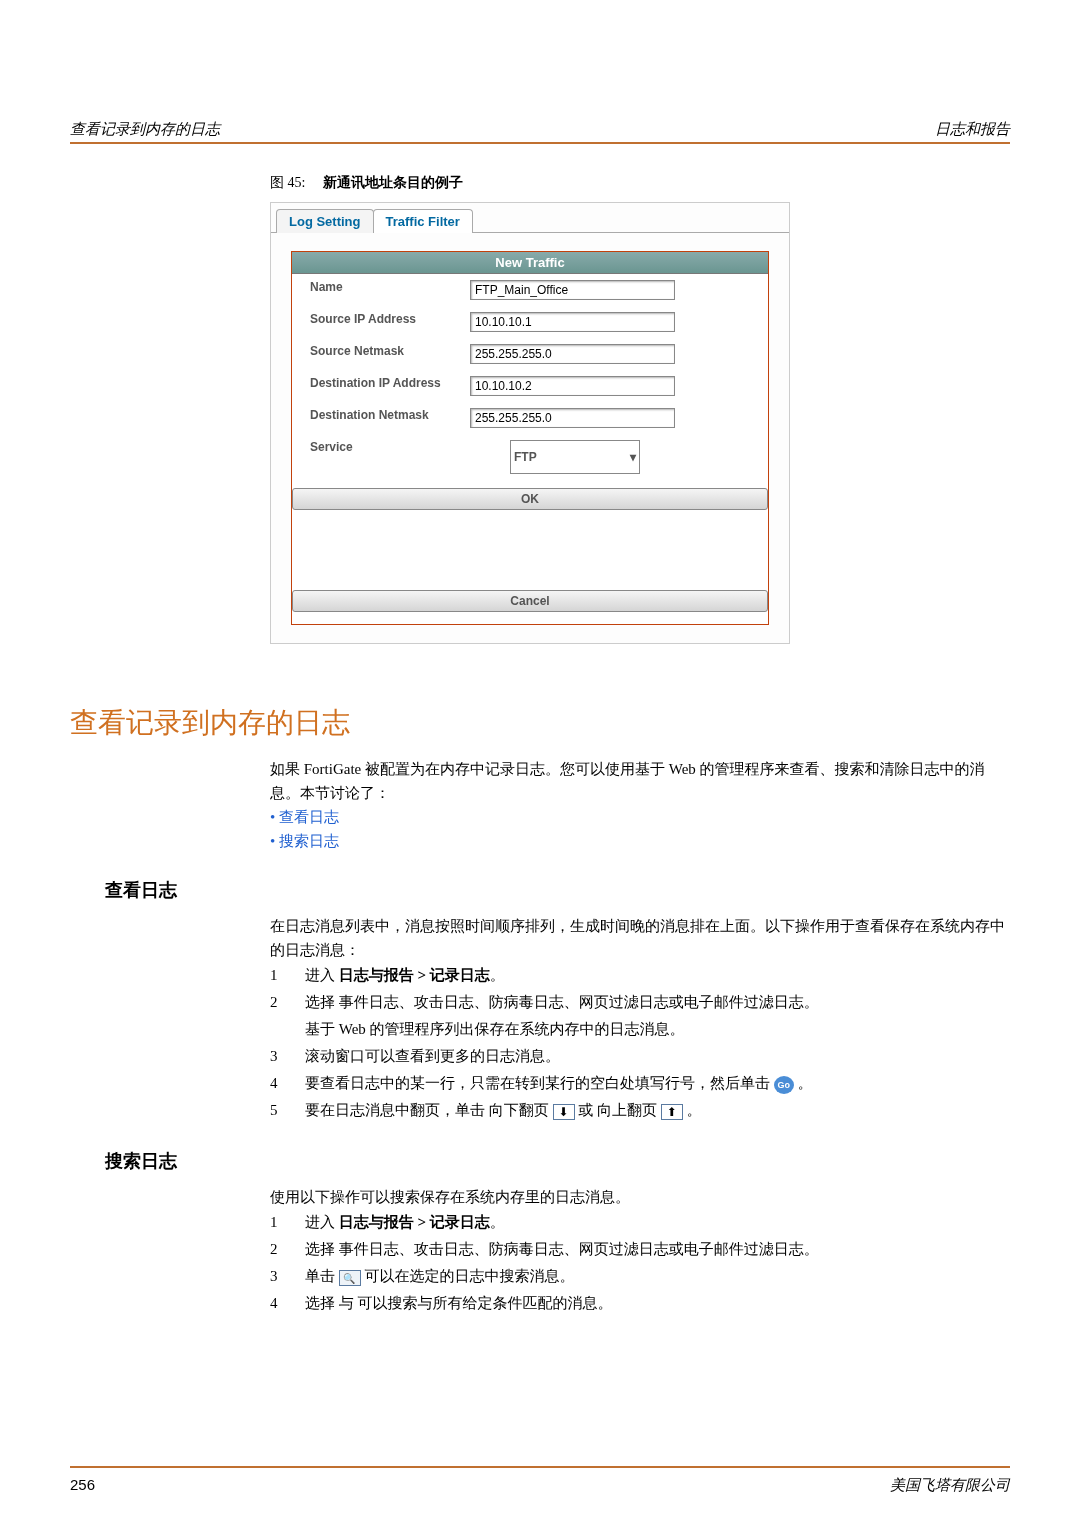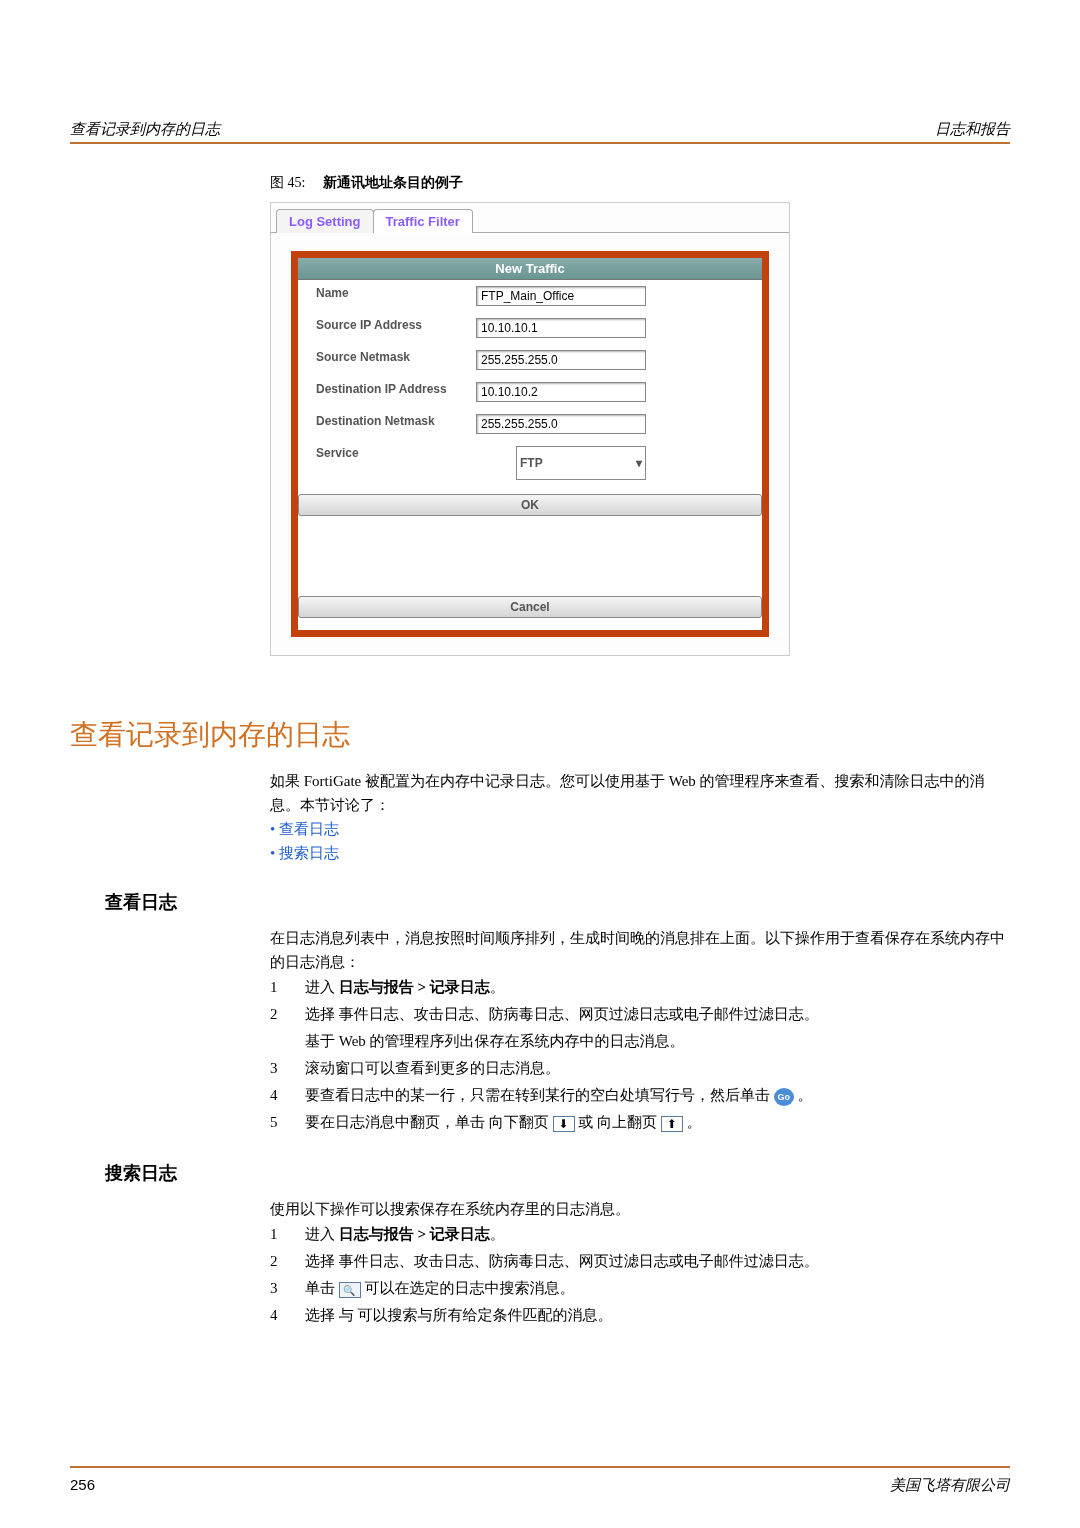--- a/index.html
+++ b/index.html
@@ -32,38 +32,38 @@
       border: 1px solid #ccc;
       background: #fdfdfd;
       padding: 0;
     }
     .tabs {
       display: flex;
       padding: 6px 5px 0 5px;
       font-family: Arial, sans-serif;
       font-weight: bold;
       font-size: 13px;
-      color: #8b5cf6;
+      color: #0369a1;
     }
     .tab {
       padding: 4px 12px;
       border: 1px solid #aaa;
       border-bottom: none;
       background: #f4f4f4;
       border-radius: 4px 4px 0 0;
       margin-right: -1px;
     }
     .tab.active { background: #fff; position: relative; z-index: 2; }
     .tab-content-border {
       border-top: 1px solid #aaa;
       margin-top: -1px;
     }
     .panel {
       margin: 18px 20px;
-      border: 7px solid #c2410c;
+      border: 1px solid #c2410c;
       background: #fff;
     }
     .panel-title {
       text-align: center;
       background: linear-gradient(#8aa,#6a9691);
       color: #fff;
       font-family: Arial, sans-serif;
       font-weight: bold;
       font-size: 13px;
       padding: 3px 0;
@@ -78,21 +78,21 @@
       color: #555;
       font-weight: bold;
     }
     .form-row .label { width: 160px; }
     .txtfield {
       border: 1px solid #888;
       box-shadow: inset 1px 1px 2px rgba(0,0,0,.3);
       font-family: Arial, sans-serif;
       font-size: 12px;
       padding: 2px 4px;
-      width: 170px;
+      width: 205px;
       background: #fff;
     }
     .selectfield {
       border: 1px solid #888;
       font-family: Arial, sans-serif;
       font-size: 12px;
       width: 130px;
       background: #fff;
       display: flex;
       justify-content: space-between;

